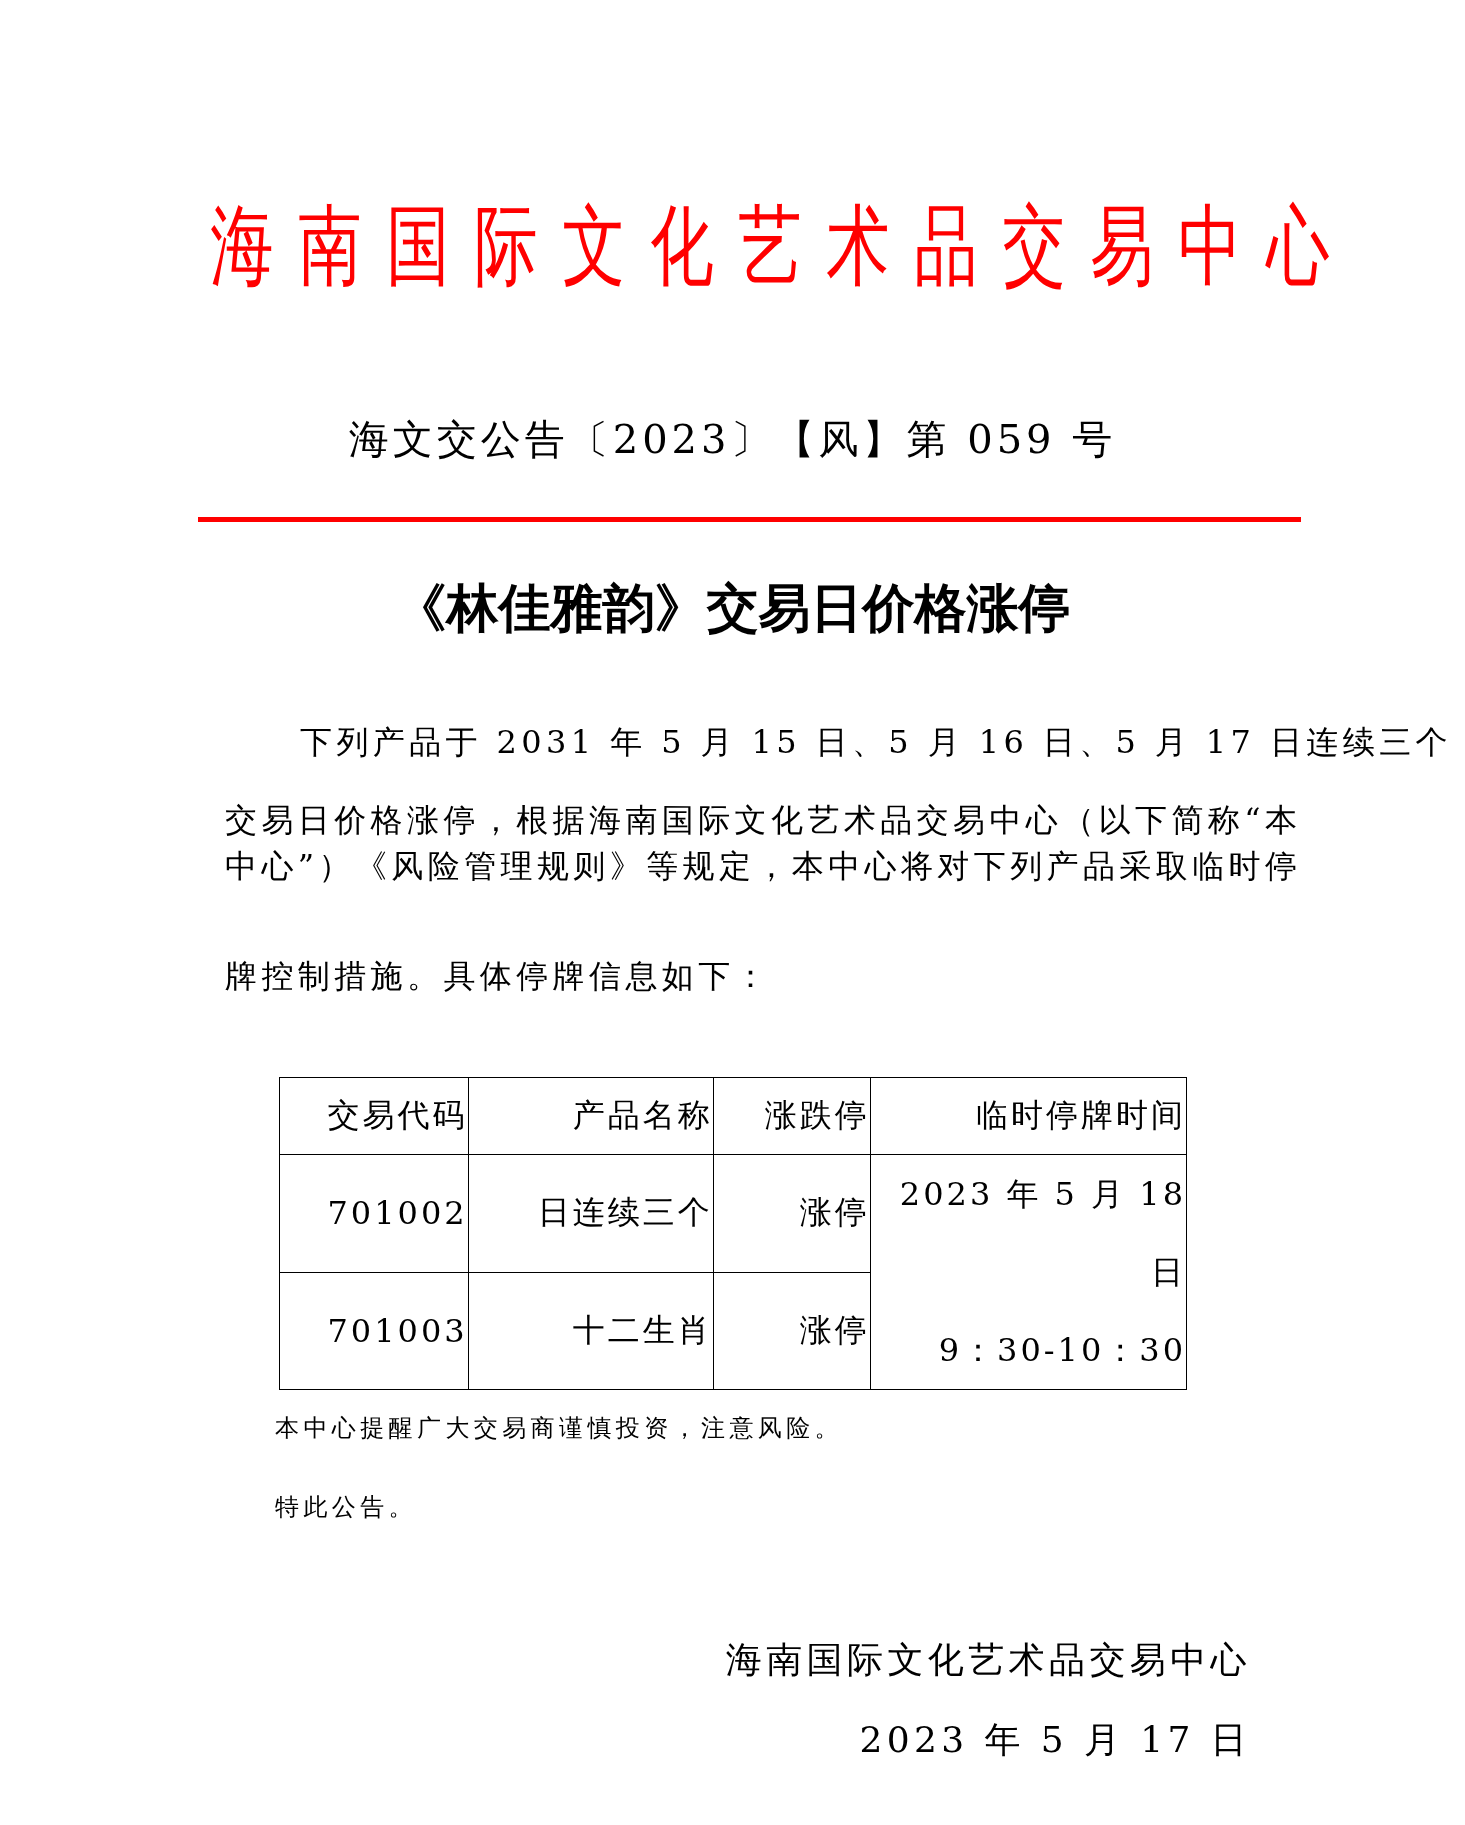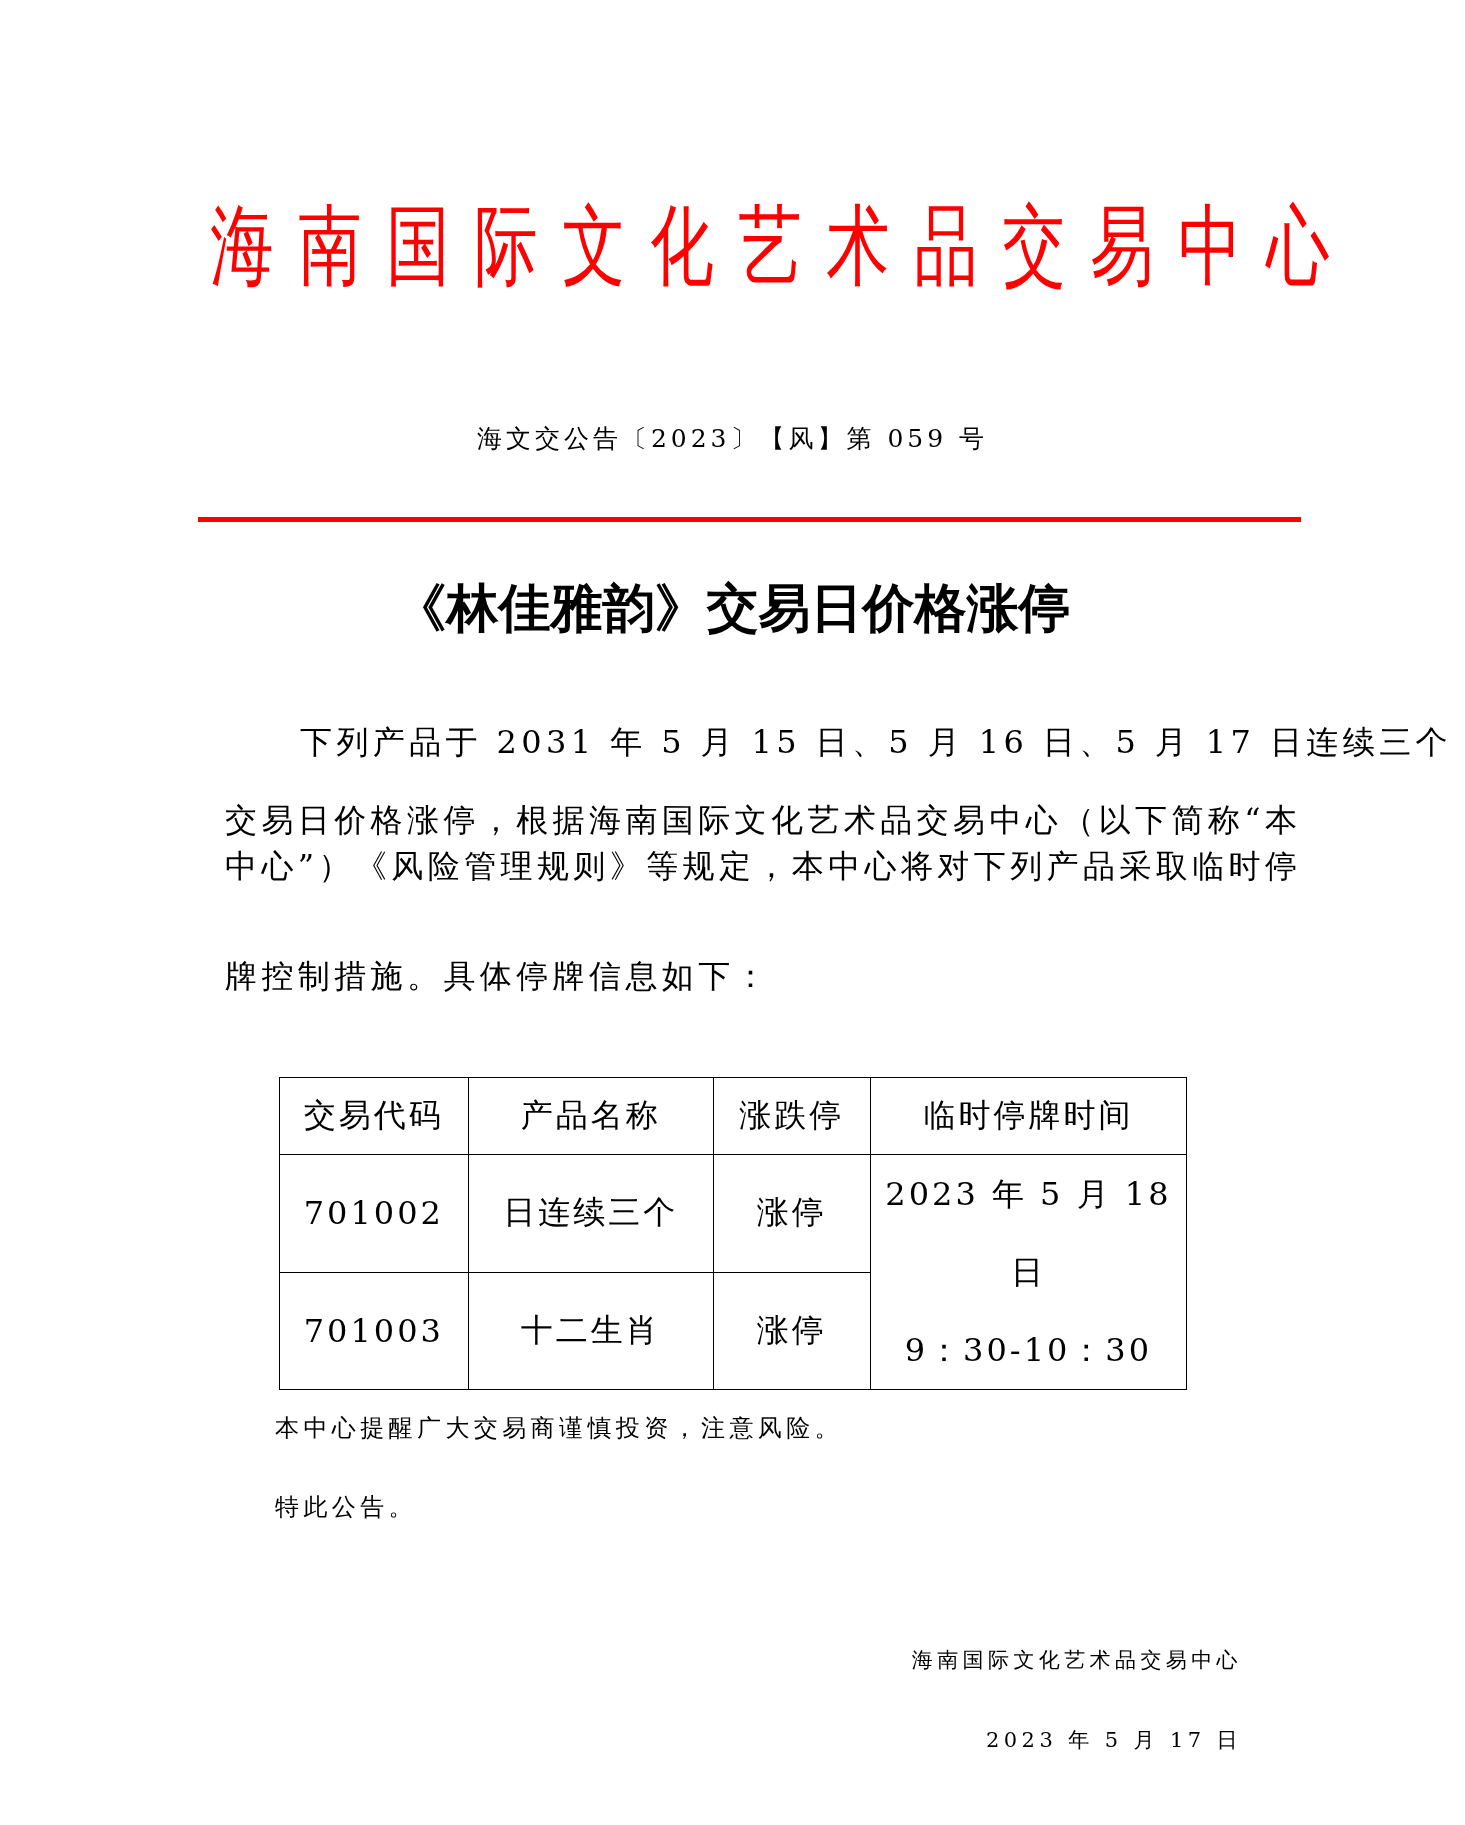--- a/index.html
+++ b/index.html
@@ -4,35 +4,35 @@
 <style>
   html, body { margin: 0; padding: 0; background: #ffffff; }
   body { width: 1465px; height: 1825px; position: relative; overflow: hidden;
          font-family: "DejaVu Serif", "Liberation Serif", serif; color: #000; }
   .abs { position: absolute; white-space: nowrap; }
   .org-title { left: 198px; top: 196px; width: 1103px; height: 100px;
                display: flex; justify-content: space-between; align-items: center;
                color: #ff0000; font-size: 88px; line-height: 100px; }
   .org-title span { display: inline-block; transform: scaleX(0.72); transform-origin: center; }
   .doc-number { left: 0; width: 1465px; top: 415px; text-align: center;
-                font-size: 25px; line-height: 48px; letter-spacing: 4px; }
+                font-size: 40px; line-height: 48px; letter-spacing: 4px; }
   .red-rule { left: 198px; top: 517px; width: 1103px; height: 5px; background: #ff0000; }
   .headline { left: 0; width: 1465px; top: 572px; text-align: center;
               font-size: 52px; line-height: 72px; font-weight: bold; letter-spacing: 0px; }
   .body-line { left: 225px; width: 1030px; font-size: 32px; line-height: 40px;
                letter-spacing: 4.4px; }
   .table { position: absolute; left: 279px; top: 1077px; width: 908px;
            border-collapse: collapse; font-size: 32px; letter-spacing: 3px; }
-  .table td { border: 1.5px solid #000; text-align: center; vertical-align: middle;
+  .table td { border: 1.5px solid #000; text-align: right; vertical-align: middle;
               height: 76px; padding: 0; }
   .table .c1 { width: 188px; } .table .c2 { width: 246px; }
   .table .c3 { width: 157px; } .table .c4 { width: 317px; }
   .merged-time { line-height: 78px; margin-top: 39px; }
   .closing { left: 275px; font-size: 24px; line-height: 40px; letter-spacing: 4.4px; }
-  .signature { right: 223px; font-size: 21px; line-height: 40px; letter-spacing: 4.4px; text-align: right; }
+  .signature { right: 214px; font-size: 36px; line-height: 40px; letter-spacing: 4.4px; text-align: right; }
 </style>
 </head>
 <body>
 
 <div class="abs org-title">
   <span>海</span>
   <span>南</span>
   <span>国</span>
   <span>际</span>
   <span>文</span>

